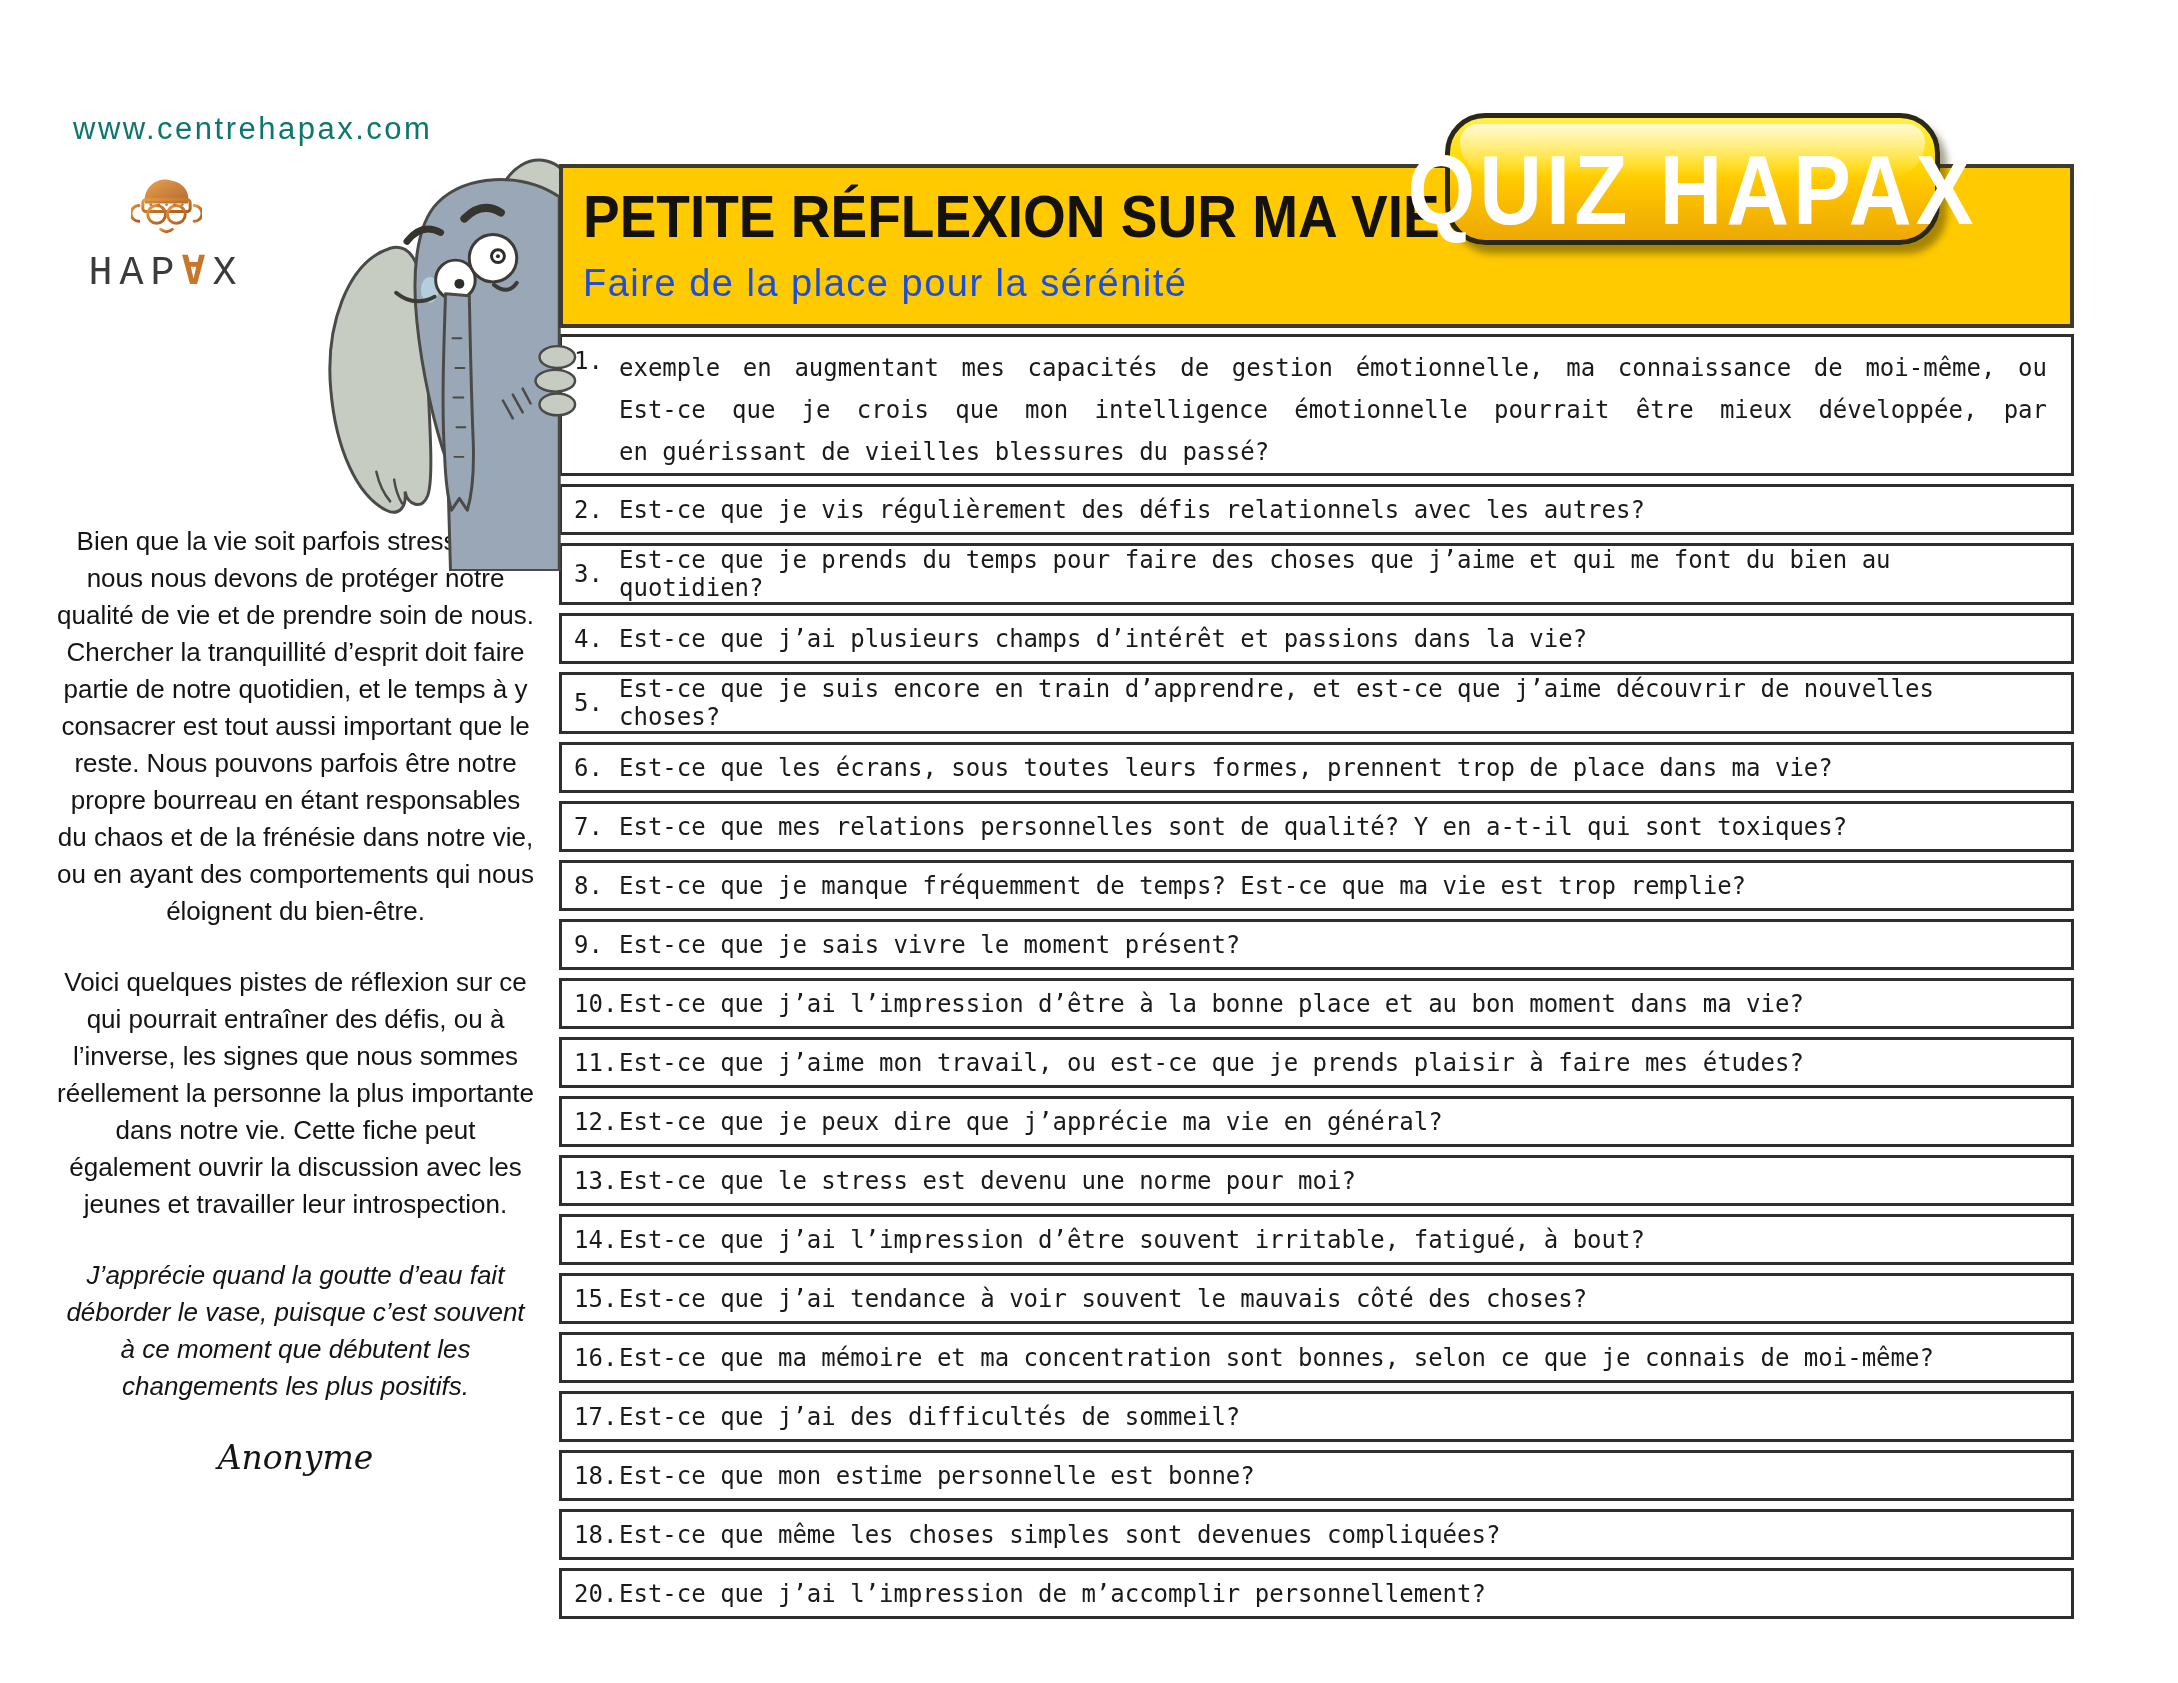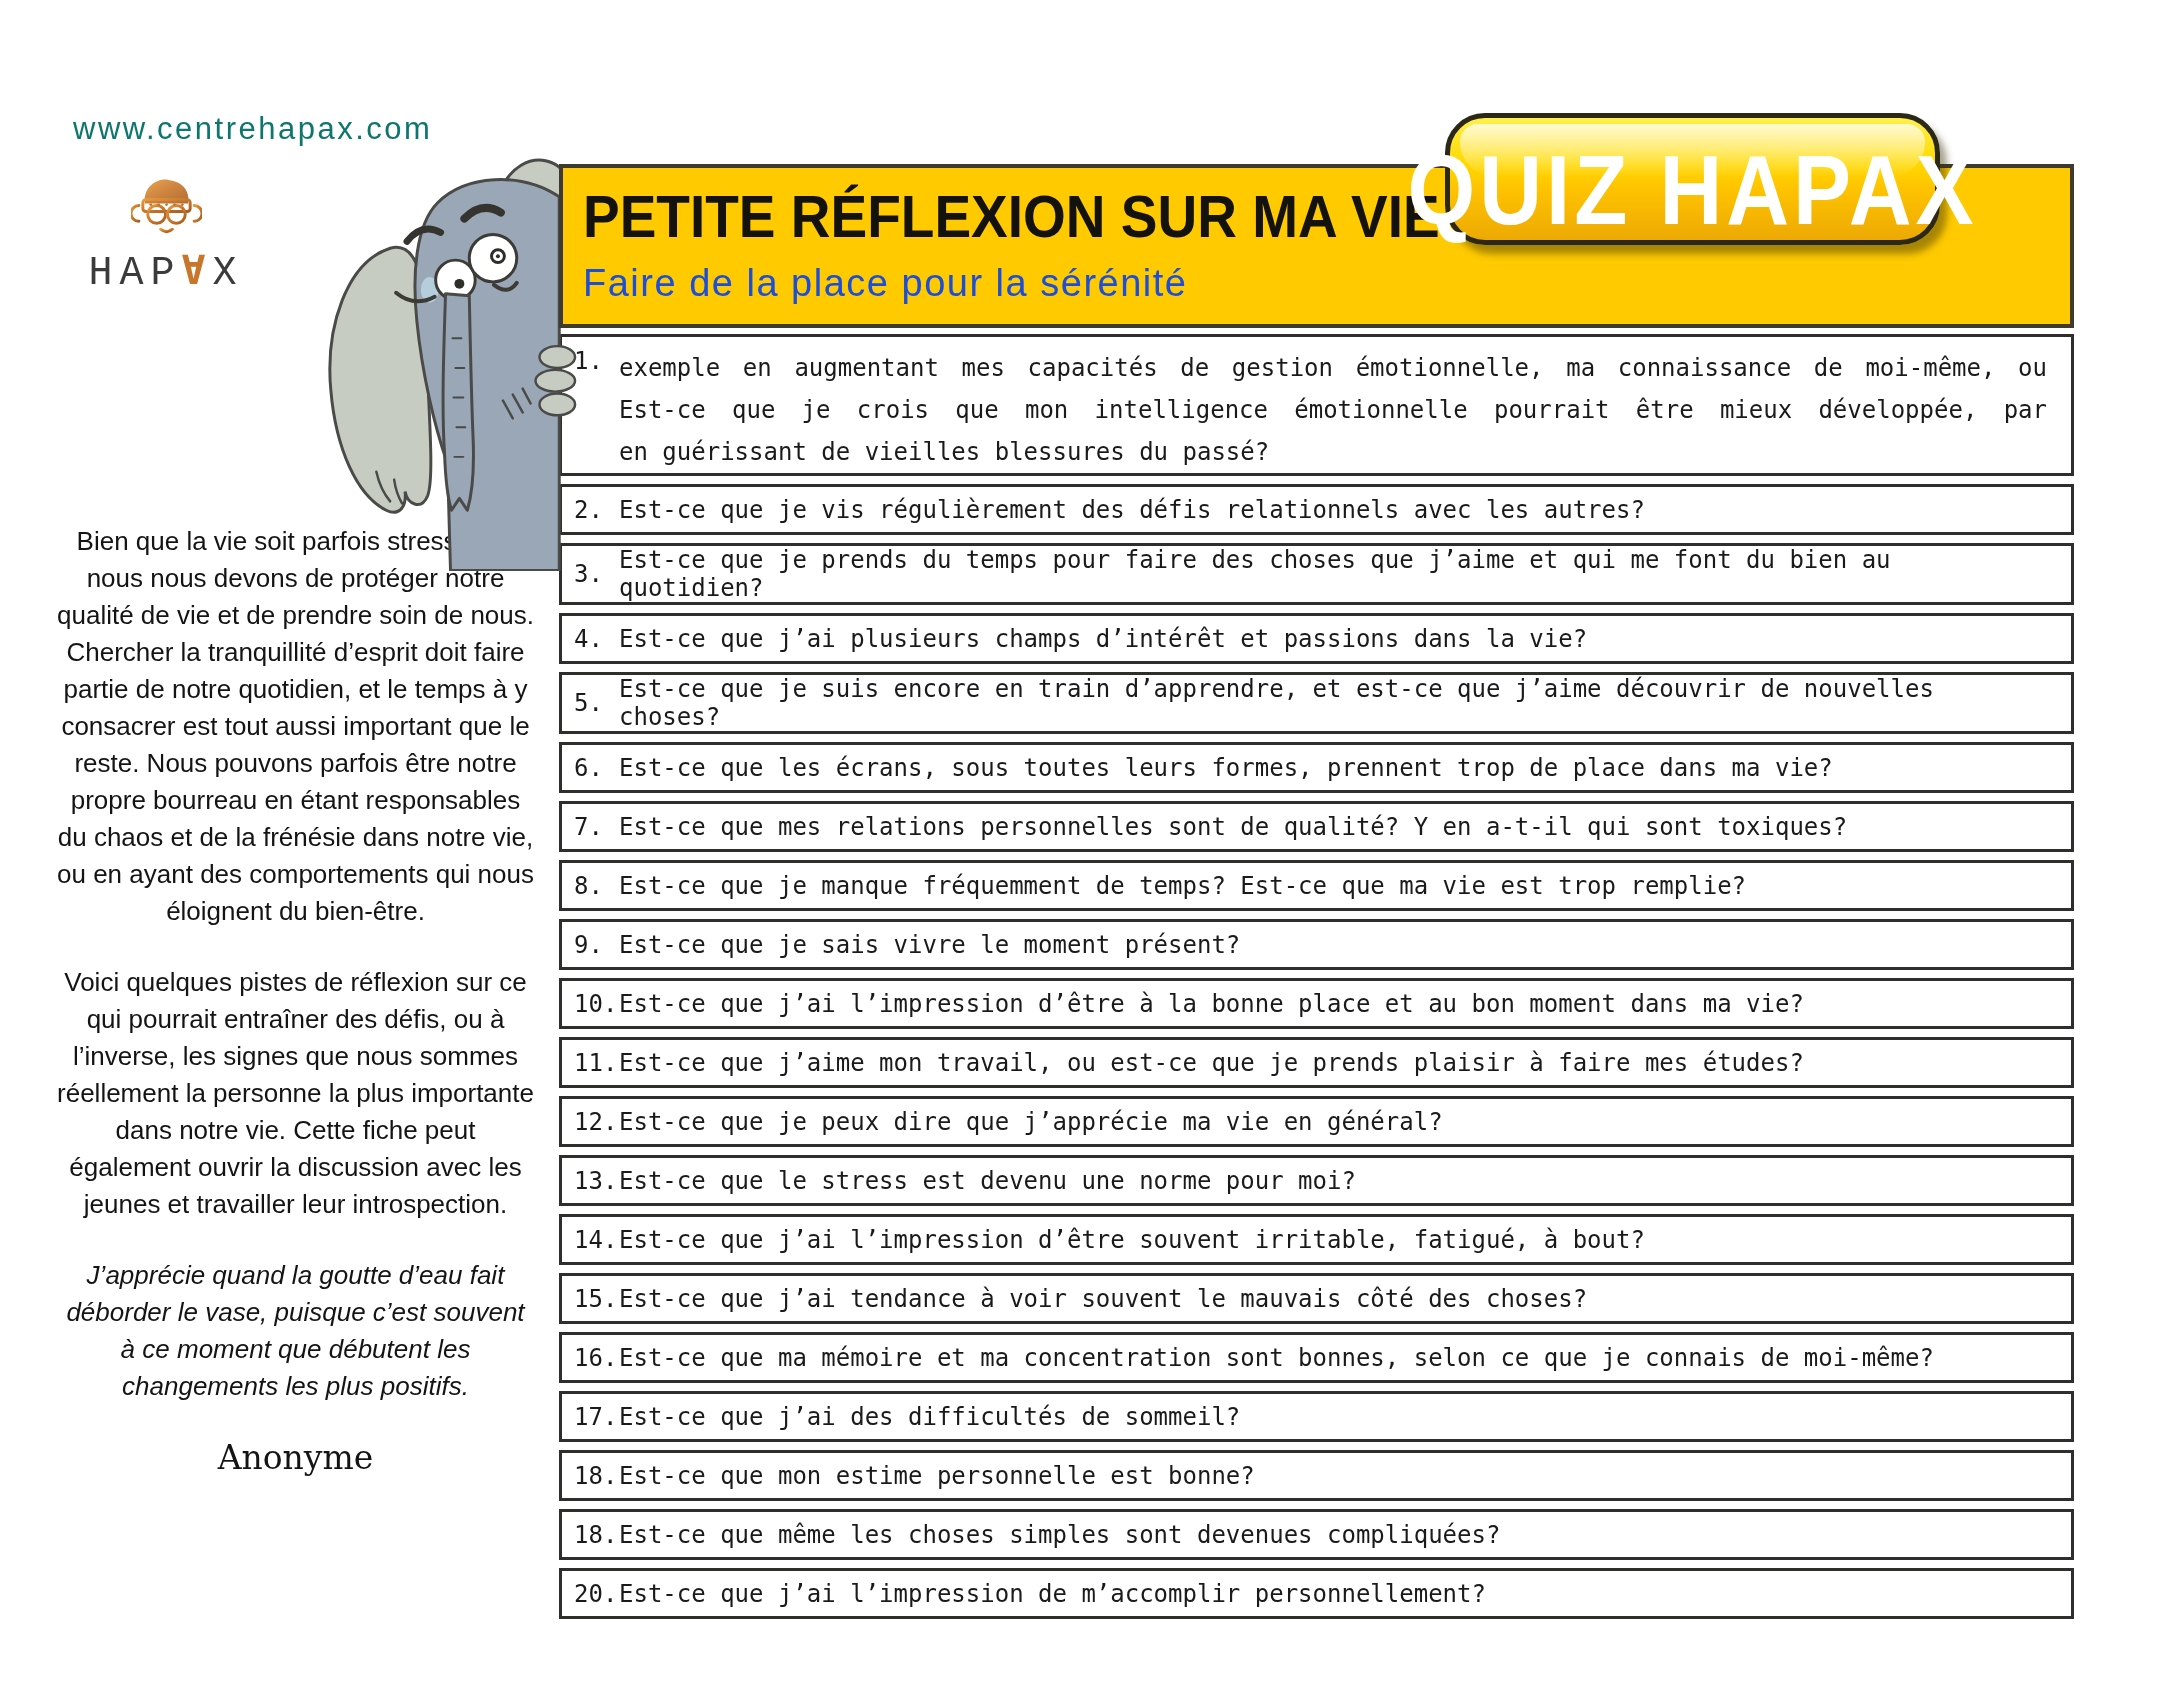--- a/index.html
+++ b/index.html
@@ -44,21 +44,21 @@
   .q-text{flex:1 1 auto;padding-right:24px;}
   .q-row.multi .q-text{line-height:42px;}
   .q-line{display:block;text-align:justify;text-align-last:justify;}
   .q-line.last{text-align-last:left;}
 
   
   .sidebar{position:absolute;left:57px;top:523px;width:477px;text-align:center;
            font-size:26px;line-height:37px;color:#141414;z-index:1;}
   .sidebar p{margin:0 0 34px 0;}
   .quote{font-style:italic;margin:0 0 30px 0;}
-  .attribution{font-family:"DejaVu Serif",serif;font-size:33px;margin-top:6px;}
+  .attribution{font-family:"DejaVu Serif",serif;font-style:italic;font-size:33px;margin-top:6px;}
 
   
   .elephant{position:absolute;left:319px;top:145px;z-index:2;}
 </style>
 </head>
 <body>
 
 <div id="page">
 
   <a class="site-url">www.centrehapax.com</a>

